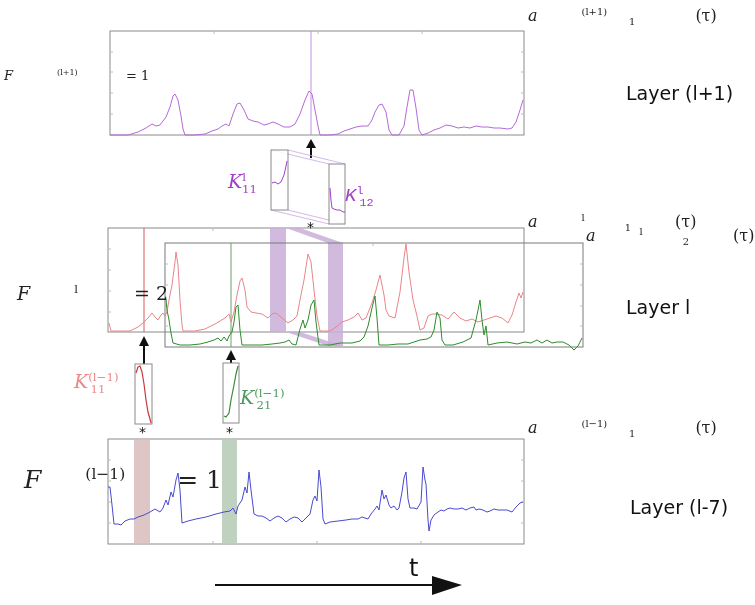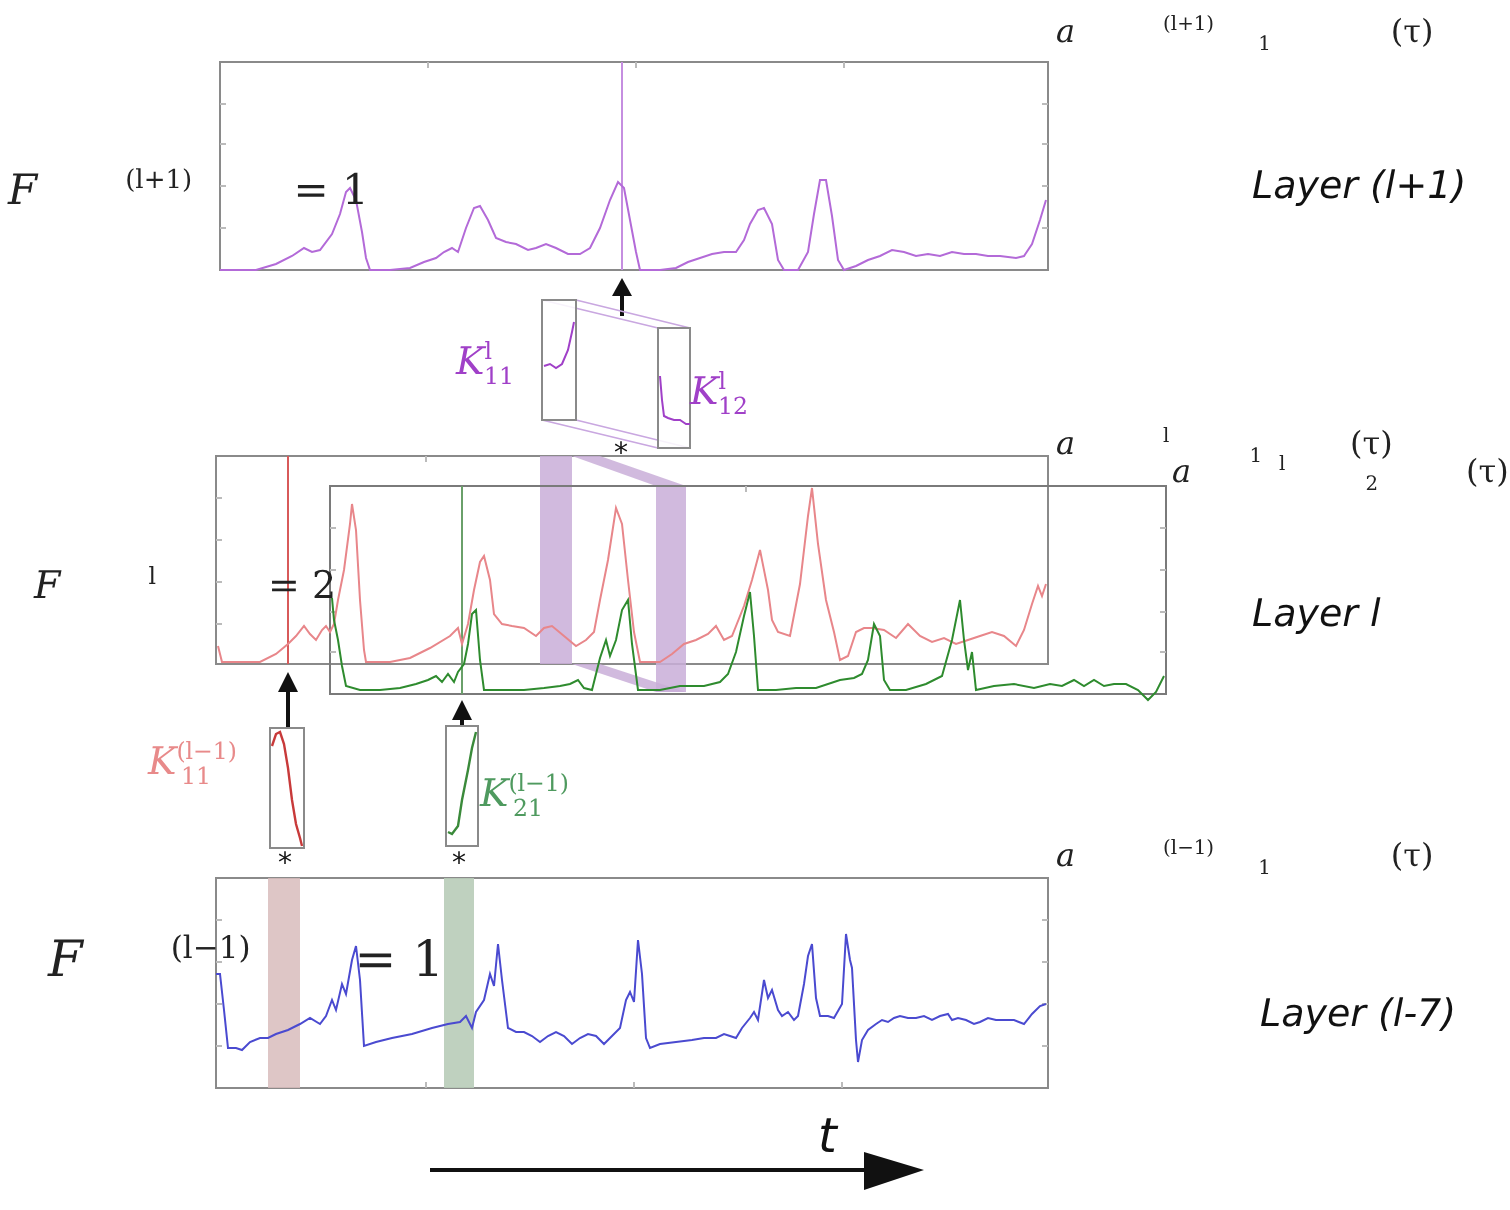--- a/index.html
+++ b/index.html
@@ -1,17 +1,17 @@
 <!DOCTYPE html>
 <html><head>
   <meta charset="utf-8">
   <style>
     html, body { margin: 0; padding: 0; background: #ffffff; }
     body { width: 755px; height: 605px; position: relative; overflow: hidden; font-family: "DejaVu Sans", sans-serif; }
-    .abs { position: absolute; font-style: italic; }
+    .abs { position: absolute; }
     .math { font-family: "DejaVu Serif", serif; font-style: italic; color: #222; white-space: nowrap; }
     .math .up { font-style: normal; padding-left: 44px; }
     .math sup, .math sub { font-size: 62%; line-height: 0; }
     .layer-label { font-family: "DejaVu Sans", sans-serif; font-size: 19px; color: #111; white-space: nowrap; }
     svg.canvas { position: absolute; left: 0; top: 0; }
     .kernel-label { font-family: "DejaVu Serif", serif; font-style: italic; font-size: 19px; white-space: nowrap; }
     .kernel-label sup, .kernel-label sub { font-size: 62%; line-height: 0; font-style: normal; }
     .t-label { font-family: "DejaVu Sans", sans-serif; font-size: 24px; color: #111; }
     .star { font-family: "DejaVu Sans", sans-serif; font-size: 14px; color: #111; }
   </style>
@@ -136,33 +136,33 @@
     <rect x="222" y="439" width="15" height="105" fill="#b8ccb8" fill-opacity="0.9"></rect>
     <polyline fill="none" stroke="#4a4ad0" stroke-width="1" points="108,487 110,487 112,505 114,524 118,524 121,525 125,521 130,519 134,519 138,517 144,515 150,512 155,509 160,512 163,508 166,500 168,505 171,492 173,497 176,480 178,473 180,490 182,523 188,521 196,519 206,517 216,514 224,512 230,511 233,508 235,512 236,514 238,506 242,500 245,487 247,493 249,472 251,490 254,514 258,516 262,516 266,518 270,521 274,518 278,516 282,518 286,522 290,519 294,517 298,518 302,522 306,518 310,514 313,500 315,496 317,501 319,470 321,487 323,519 325,524 330,522 338,521 346,520 352,519 358,519 362,517 365,518 368,519 371,514 375,509 377,506 379,510 382,490 384,499 386,495 389,505 391,508 394,506 397,510 399,508 402,492 404,478 406,472 408,499 410,508 412,508 414,508 417,509 421,502 423,467 425,480 426,484 428,520 429,531 431,520 434,515 438,512 441,510 444,511 447,509 450,508 454,509 458,509 462,508 466,510 470,508 474,507 476,510 479,509 483,510 487,512 490,511 494,509 498,510 502,510 507,510 512,512 516,507 520,503 523,502"></polyline>
   </g>
 
   <g>
     <line x1="215" y1="585" x2="440" y2="585" stroke="#111" stroke-width="2"></line>
     <polygon points="432,576 462,585 432,595" fill="#111"></polygon>
   </g>
 </svg>
 
-<div class="abs math" style="left:4px; top:83px; font-size:21px;text-align:right;">
+<div class="abs math" style="left:4px; top:68px; font-size:13px;text-align:right;">
   <span>F</span><sup class="up">(l+1)</sup>
   <span class="up">= 1</span>
 </div>
 <div class="abs math" style="left:528px; top:6px; font-size:16px;">
   <span>a</span><sup class="up">(l+1)</sup><sub class="up" style="margin-left:-22px;">1</sub><span class="up" style="margin-left:16px;">(τ)</span>
 </div>
 <div class="abs layer-label" style="left:626px; top:82px;">Layer (l+1)</div>
 
 <div class="abs kernel-label" style="left:228px; top:170px; color:#a040c8;">
   <span>K</span><sup>l</sup><sub style="margin-left:-4px;">11</sub>
 </div>
-<div class="abs kernel-label" style="left:345px; top:185px; color:#a040c8;">
+<div class="abs kernel-label" style="left:345px; top:185px; color:#a040c8;font-family:Liberation Mono, monospace;">
   <span>K</span><sup>l</sup><sub style="margin-left:-4px;">12</sub>
 </div>
 <div class="abs star" style="left:307px; top:219px;">*</div>
 
 <div class="abs math" style="left:17px; top:282px; font-size:19px;">
   <span>F</span><sup class="up">l</sup>
   <span class="up" style="margin-left:6px;">= 2</span>
 </div>
 <div class="abs math" style="left:528px; top:212px; font-size:16px;">
   <span>a</span><sup class="up">l</sup><sub class="up" style="margin-left:-4px;">1</sub><span class="up">(τ)</span>

